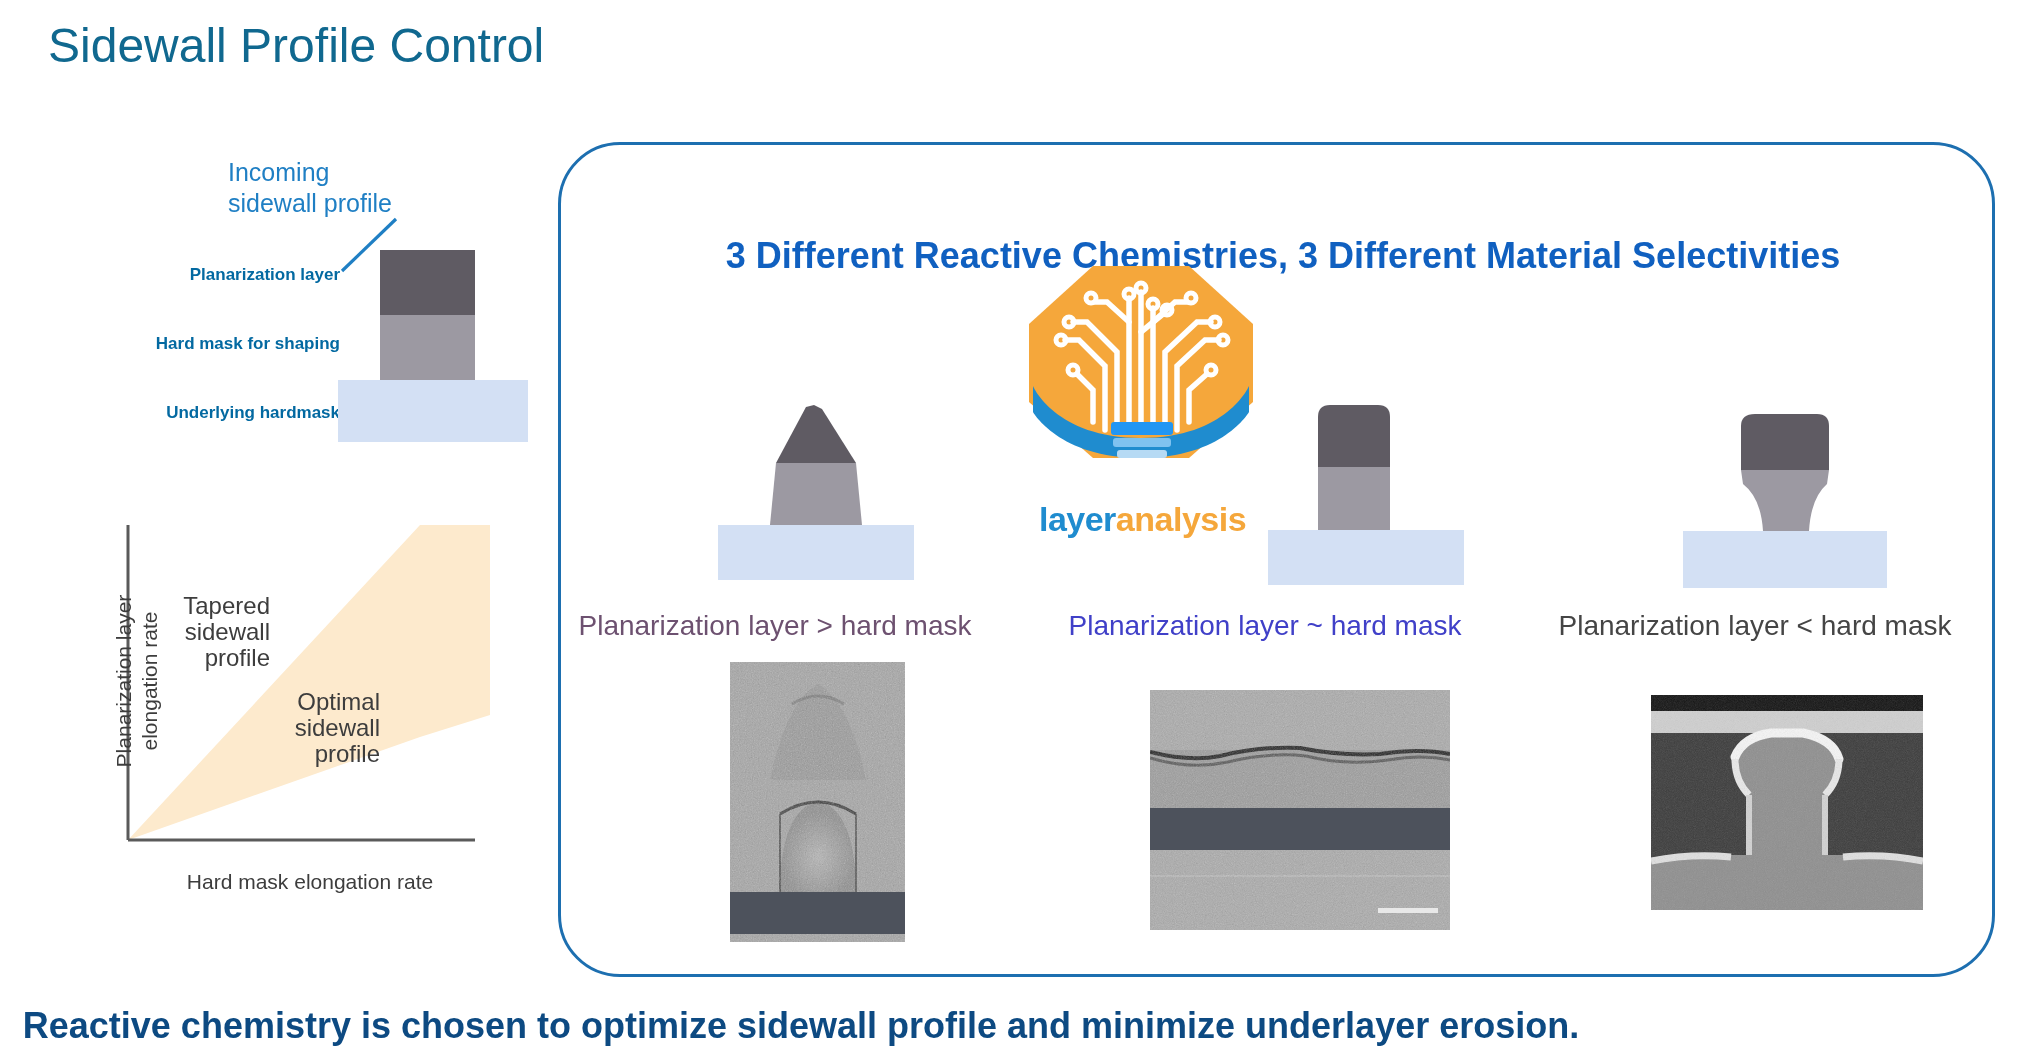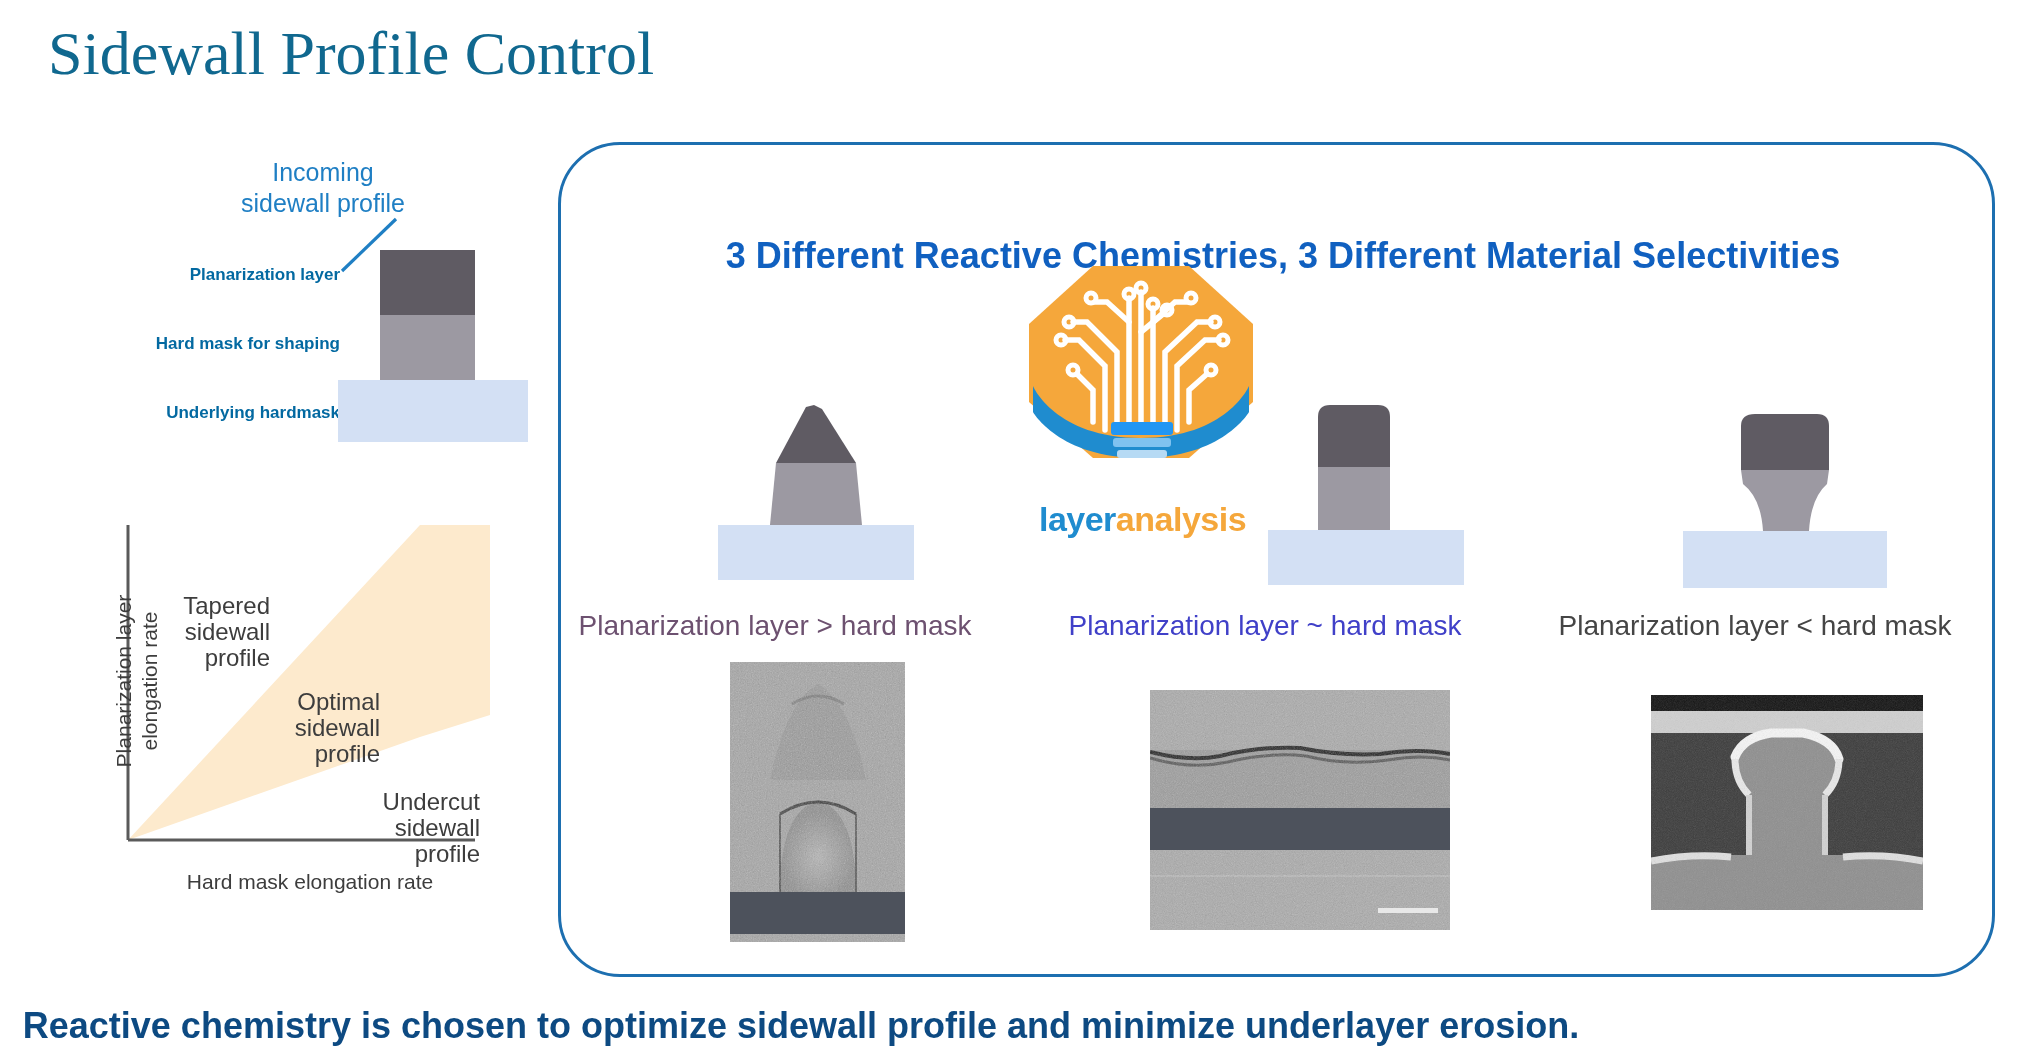--- a/index.html
+++ b/index.html
@@ -8,32 +8,31 @@
     background:#ffffff;
     font-family:"Liberation Sans", sans-serif;
     overflow:hidden;
     position:relative;
   }
   .abs{position:absolute;}
 
   
   #page-title{
     left:48px;top:18px;
-    font-size:62px;
+    font-size:48px;
     color:#10688f;
     letter-spacing:0px;
     white-space:nowrap;
-    font-family:Liberation Serif, serif;
   }
 
   
   #incoming-callout{
     left:228px;top:157px;
     width:190px;
-    text-align:center;
+    text-align:left;
     font-size:25px;
     line-height:31px;
     color:#1f7fc4;
   }
   .stack-label{
     font-size:17px;font-weight:bold;color:#0369a1;
     white-space:nowrap;text-align:right;
   }
   #label-planarization{left:110px;top:265px;width:230px;}
   #label-hardmask{left:70px;top:334px;width:270px;}
@@ -128,21 +127,20 @@
   <svg id="chart-svg" width="370" height="340" viewBox="0 0 370 340">
 
     <polygon points="8,315 300,0 300,212" fill="#fdeacd"></polygon>
     <polygon points="300,0 370,0 370,190 300,212" fill="#fdeacd"></polygon>
 
     <line x1="8" y1="0" x2="8" y2="315" stroke="#5a5a5a" stroke-width="3"></line>
     <line x1="8" y1="315" x2="355" y2="315" stroke="#5a5a5a" stroke-width="3"></line>
   </svg>
   <div class="chart-note" id="note-tapered">Tapered sidewall profile</div>
   <div class="chart-note" id="note-optimal">Optimal sidewall profile</div>
-  <div class="chart-note" id="note-undercut">Undercut sidewall profile</div>
   <div id="ylabel">Planarization layer elongation rate</div>
   <div id="xlabel">Hard mask elongation rate</div>
 </div>
 
 <div class="abs" id="right-panel"></div>
 <div class="abs" id="panel-heading">3 Different Reactive Chemistries, 3 Different Material Selectivities</div>
 
 <svg class="abs" id="logo" viewBox="0 0 232 200">
 
   <polygon points="68,4 164,4 228,62 228,140 164,196 68,196 4,140 4,62" fill="#f5a73b" rx="10"></polygon>

